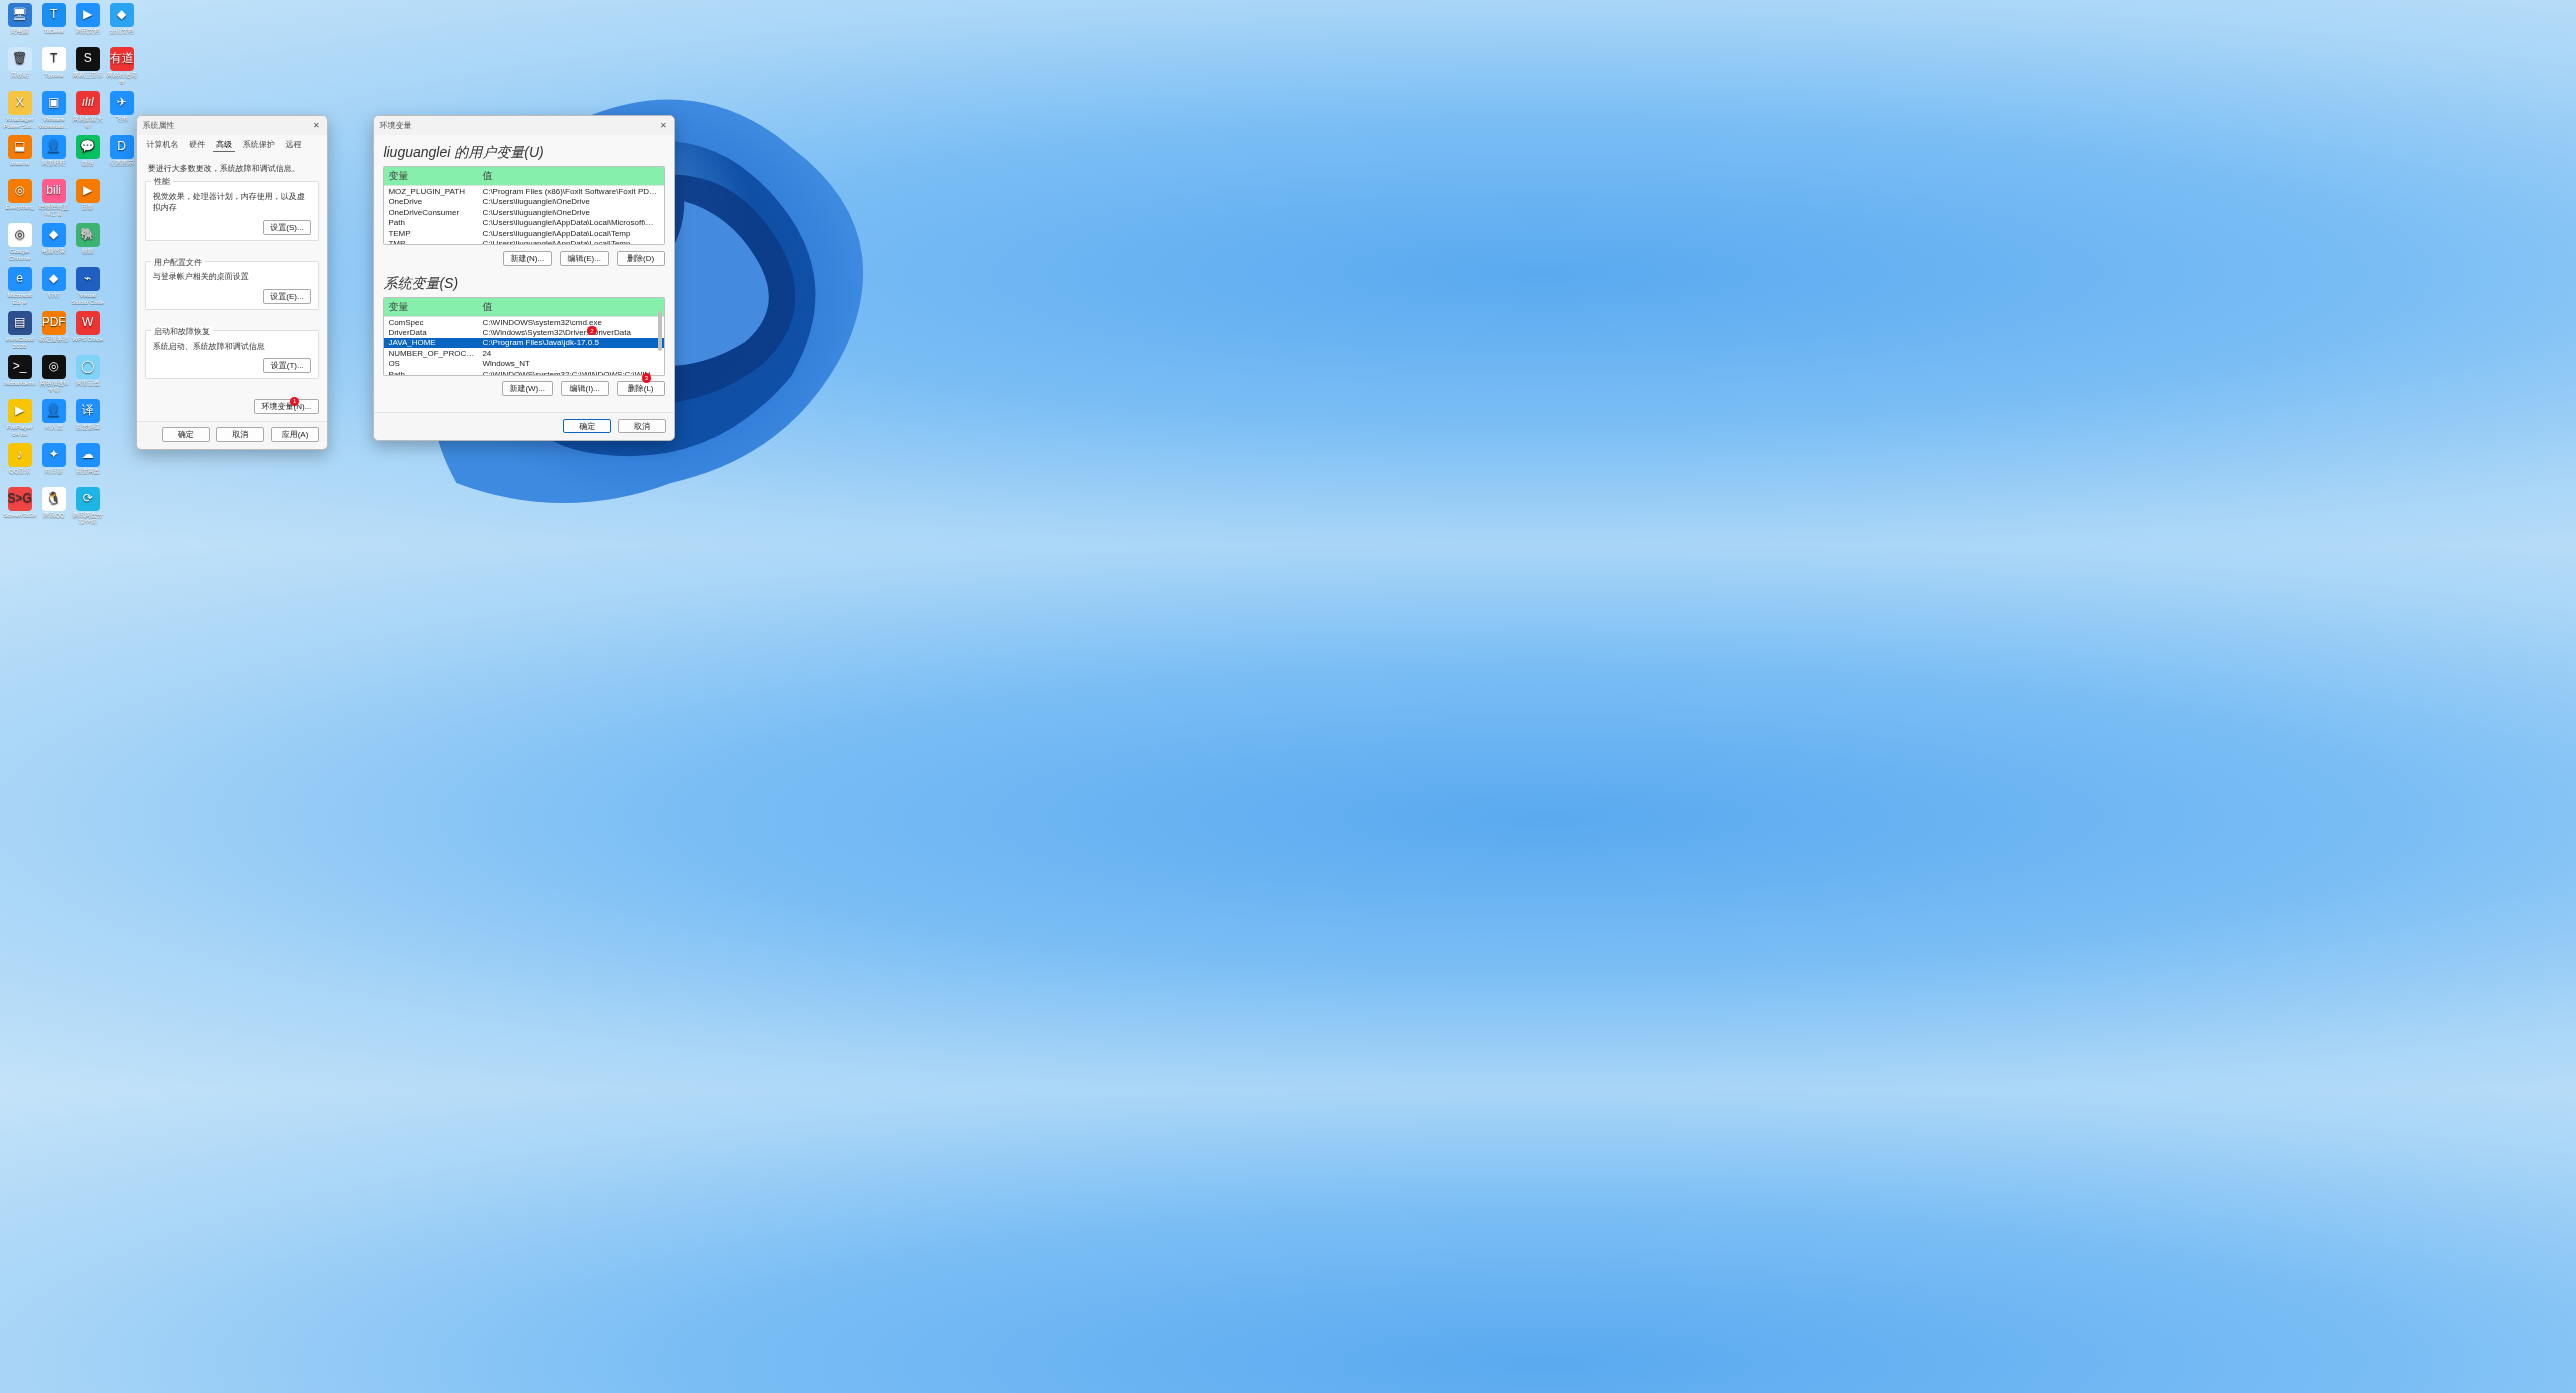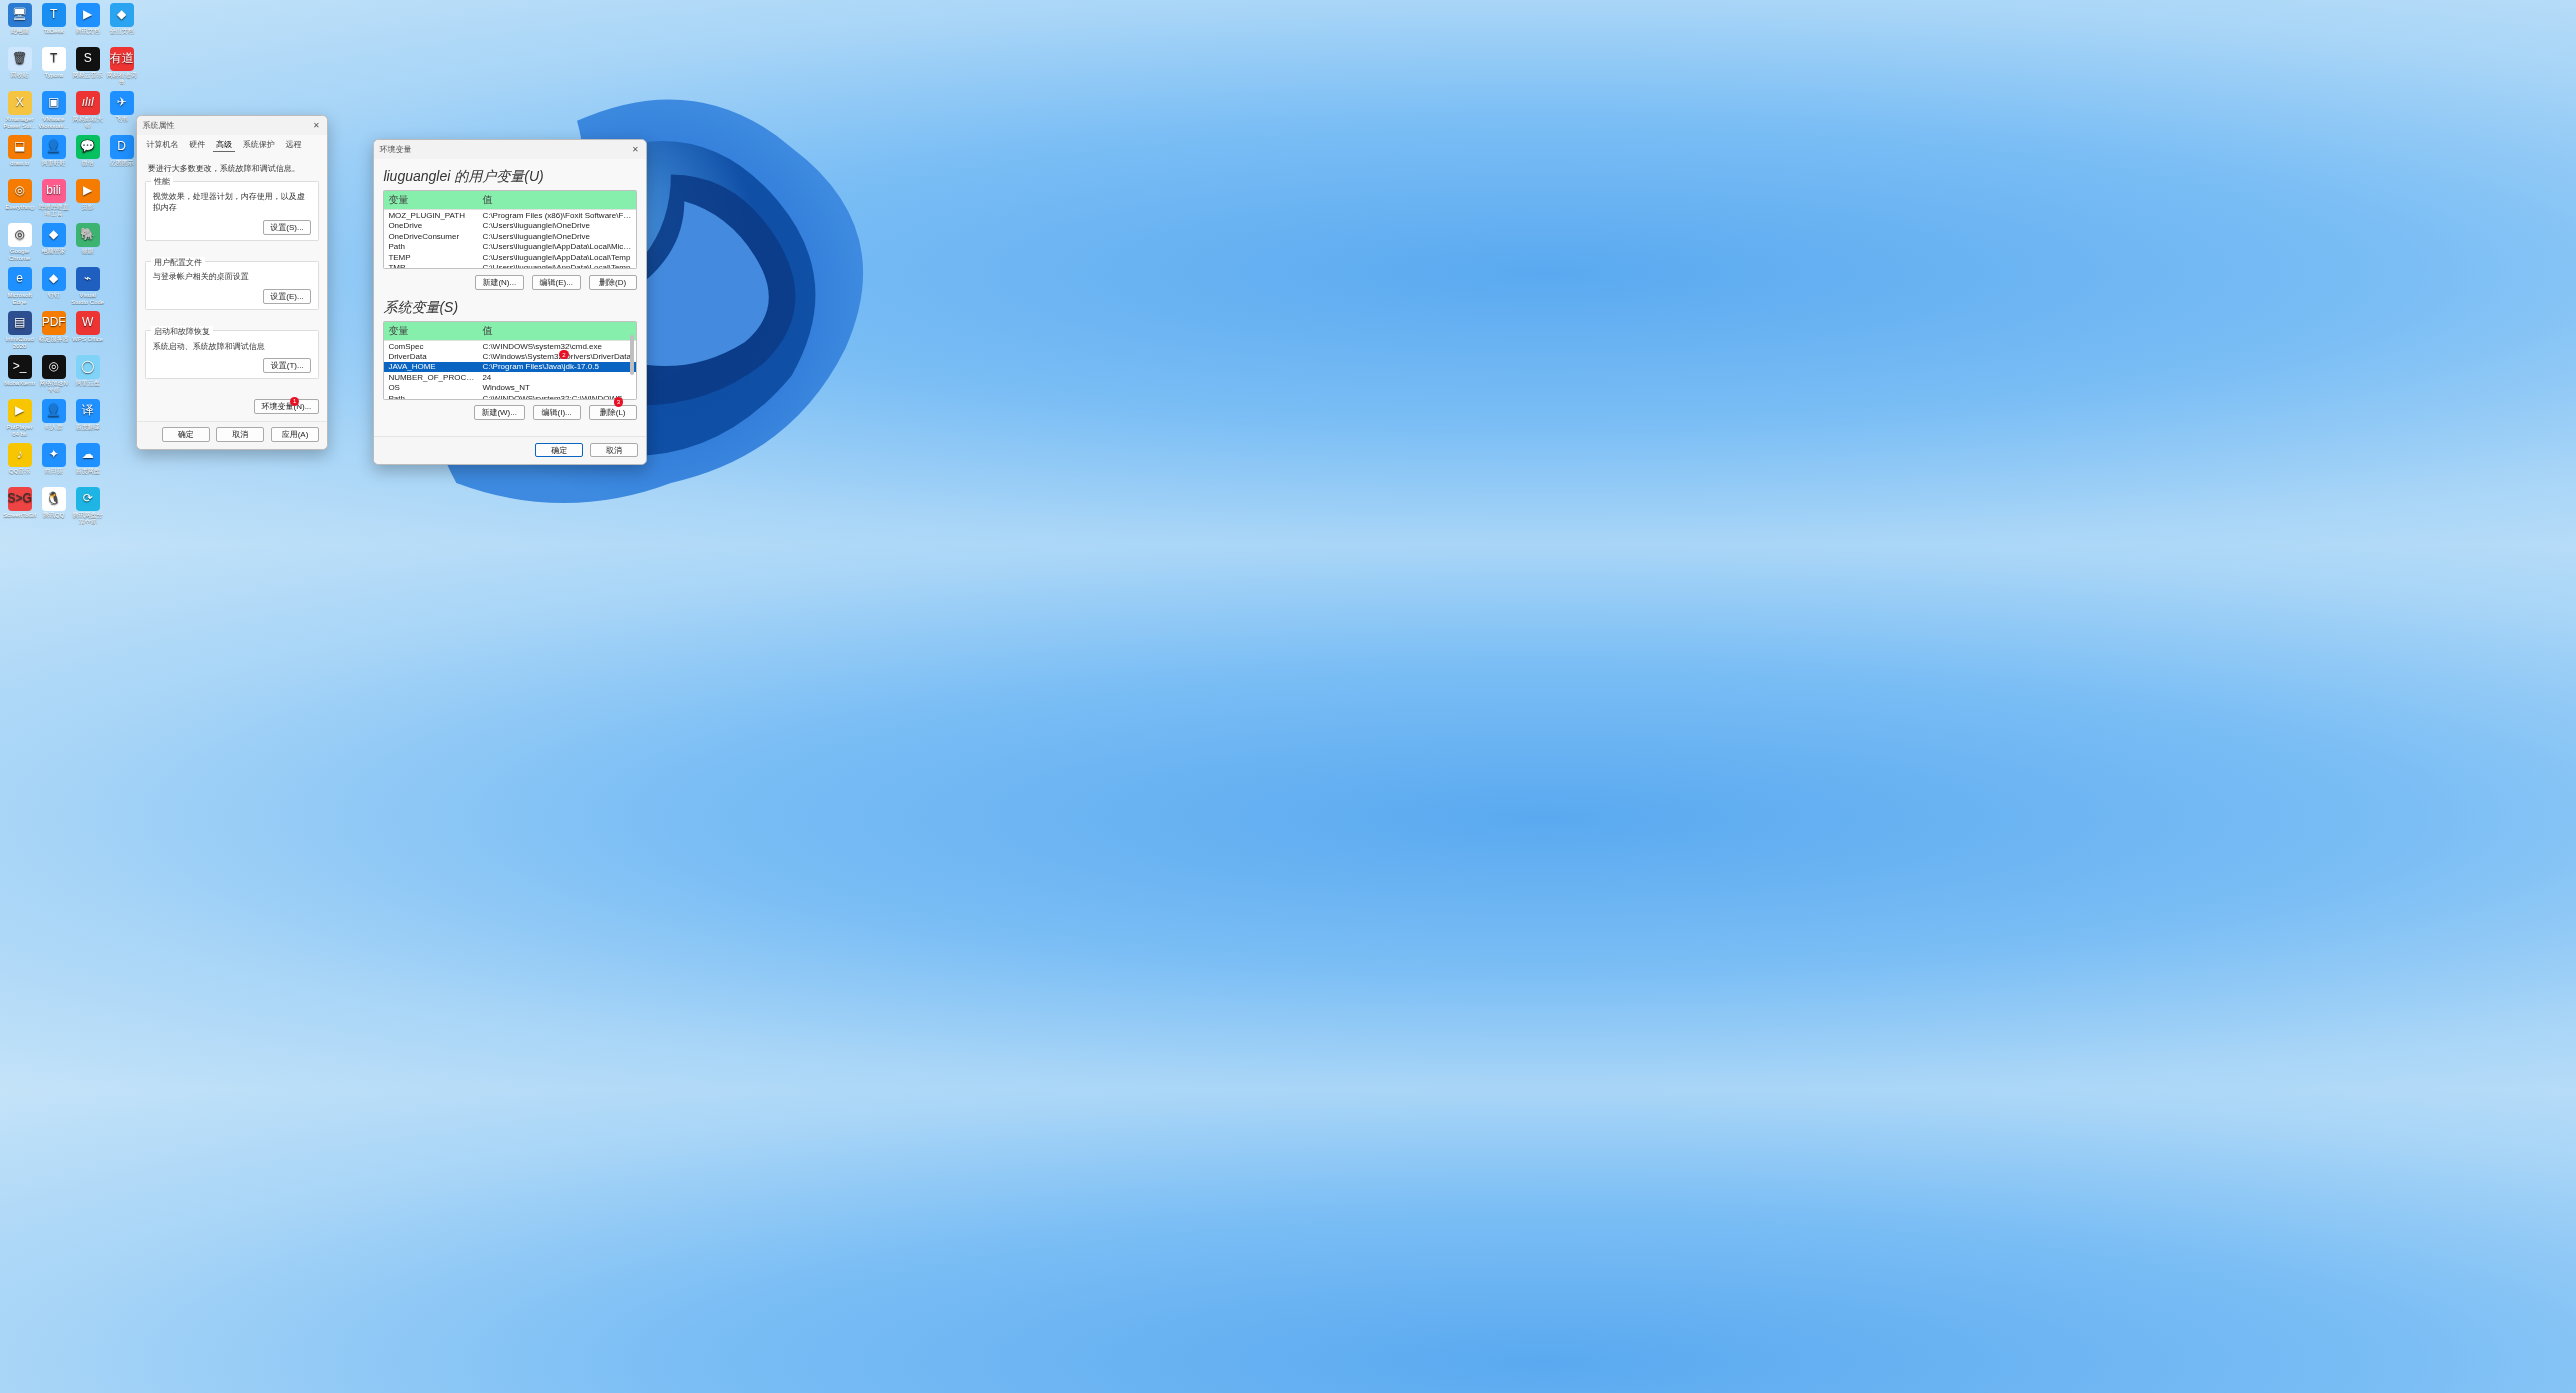--- a/index.html
+++ b/index.html
@@ -365,21 +365,21 @@
       <button class="winbtn" style="min-width:64px;">环境变量(N)...</button>
     </div>
   </div>
   <div class="dlg-footer">
     <button class="winbtn">确定</button>
     <button class="winbtn">取消</button>
     <button class="winbtn">应用(A)</button>
   </div>
 </div>
 
-<div class="win" style="left:373px; top:115px; width:274px;margin-top:24px;">
+<div class="win" style="left:373px; top:115px; width:302px;">
   <div class="titlebar">
     <span>环境变量</span>
     <span class="close">✕</span>
   </div>
   <div class="env-body">
     <div class="section-label">liuguanglei 的用户变量(U)</div>
     <div class="tablebox">
       <div class="thead">
         <div class="col-var">变量</div>
         <div class="col-val">值</div>

